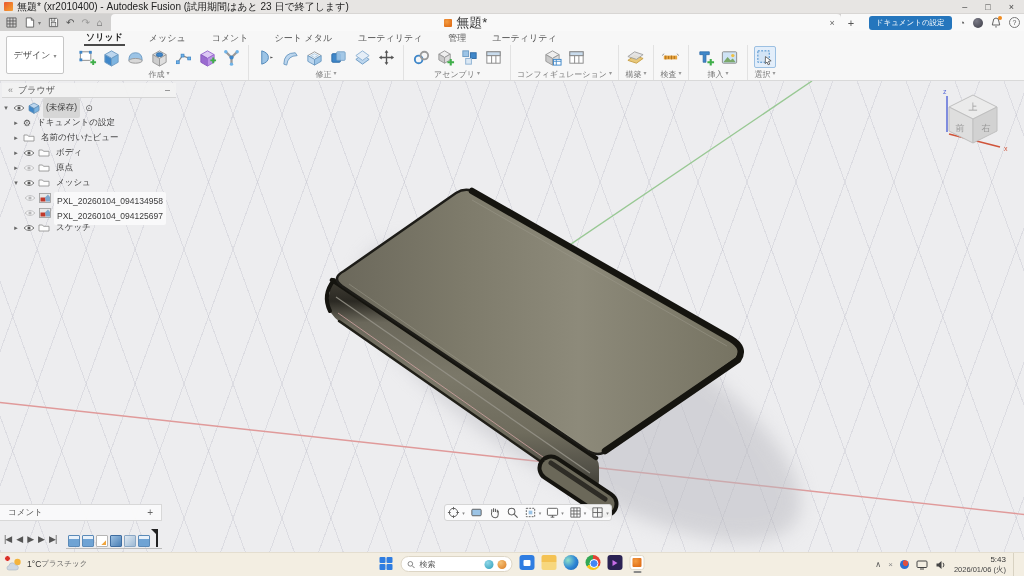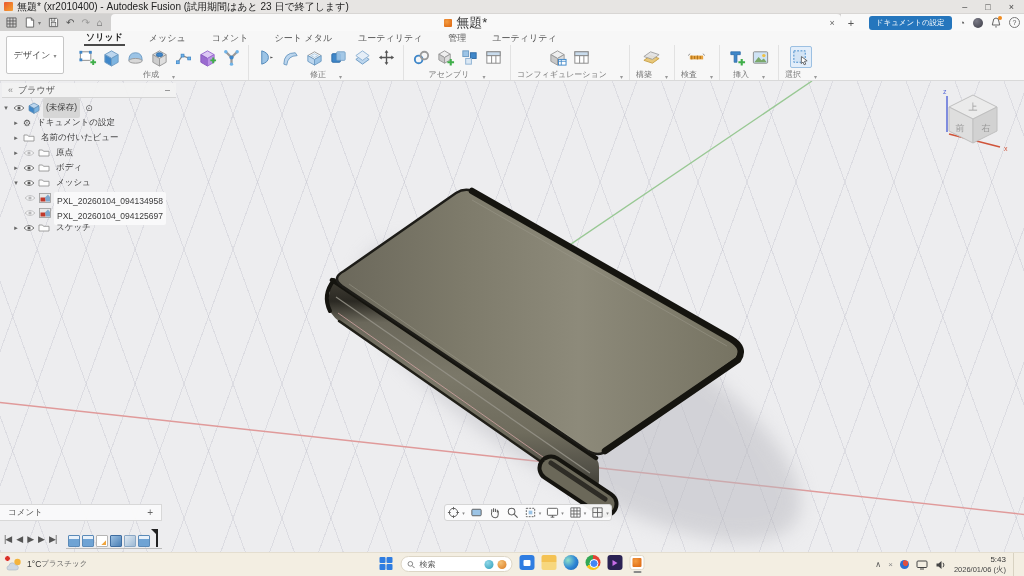--- a/index.html
+++ b/index.html
@@ -39,21 +39,21 @@
   .workspace-btn { margin:5px 6px 6px 6px; width:58px; border:1px solid #c6c6c6; border-radius:2px; background:#fff; display:flex; align-items:center; justify-content:center; gap:3px; font-size:9px; color:#444; flex:0 0 auto; }
   .ribbon-main { flex:1; display:flex; flex-direction:column; }
   .rtabs { display:flex; gap:22px; height:14px; align-items:center; padding-left:14px; }
   .rtab { font-size:9px; color:#555; white-space:nowrap; padding:0 2px; }
   .rtab.active { color:#222; font-weight:bold; border-bottom:2px solid #4a4a4a; }
   .rgroups { display:flex; height:36px; }
   .rgroup { display:flex; flex-direction:column; align-items:center; padding:0 6px; border-right:1px solid #e2e2e2; }
   .ricons { display:flex; align-items:center; gap:2px; height:24px; }
   .tcell { width:22px; height:22px; display:flex; align-items:center; justify-content:center; border-radius:2px; }
   .tcell svg { width:19px; height:19px; display:block; }
-  .glabel { font-size:8px; color:#777; white-space:nowrap; display:flex; gap:13px; align-items:flex-end; }
+  .glabel { font-size:8px; color:#777; white-space:nowrap; display:flex; gap:2px; align-items:flex-start; }
   .glabel .car { font-size:6px; color:#999; }
 
   
   .viewport { position:absolute; top:81px; left:0; width:1024px; height:471px;
     background-color:#ededef;
     background-image:
       repeating-linear-gradient(110deg, rgba(185,185,198,.32) 0 1px, transparent 1px 46px),
       repeating-linear-gradient(70deg, rgba(185,185,198,.32) 0 1px, transparent 1px 46px);
   }
   .scene { position:absolute; inset:0; width:1024px; height:471px; }
@@ -683,45 +683,45 @@
         <span class="chev">▸</span>
         <span class="bico">
             <svg width="12" height="9">
               <use href="#b-folder"></use>
             </svg>
           </span>
         <span class="lbl">名前の付いたビュー</span>
       </div>
       <div class="brow ind1">
         <span class="chev">▸</span>
+        <span class="bico eye">
+            <svg width="12" height="8">
+              <use href="#b-eye"></use>
+            </svg>
+          </span>
+        <span class="bico">
+            <svg width="12" height="9">
+              <use href="#b-folder"></use>
+            </svg>
+          </span>
+        <span class="lbl">ボディ</span>
+      </div>
+      <div class="brow ind1">
+        <span class="chev">▸</span>
         <span class="bico eye off">
             <svg width="12" height="8">
               <use href="#b-eye"></use>
             </svg>
           </span>
         <span class="bico">
             <svg width="12" height="9">
               <use href="#b-folder"></use>
             </svg>
           </span>
         <span class="lbl">原点</span>
-      </div>
-      <div class="brow ind1">
-        <span class="chev">▸</span>
-        <span class="bico eye">
-            <svg width="12" height="8">
-              <use href="#b-eye"></use>
-            </svg>
-          </span>
-        <span class="bico">
-            <svg width="12" height="9">
-              <use href="#b-folder"></use>
-            </svg>
-          </span>
-        <span class="lbl">ボディ</span>
       </div>
       <div class="brow ind1">
         <span class="chev">▾</span>
         <span class="bico eye">
             <svg width="12" height="8">
               <use href="#b-eye"></use>
             </svg>
           </span>
         <span class="bico">
             <svg width="12" height="9">

